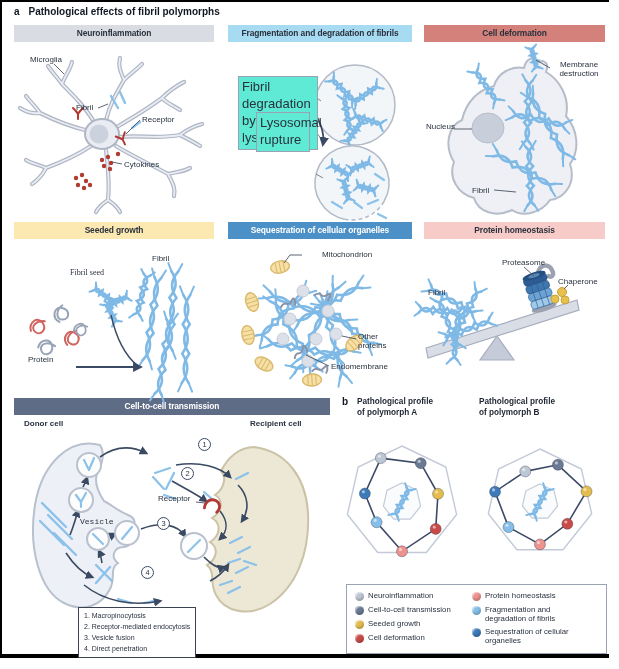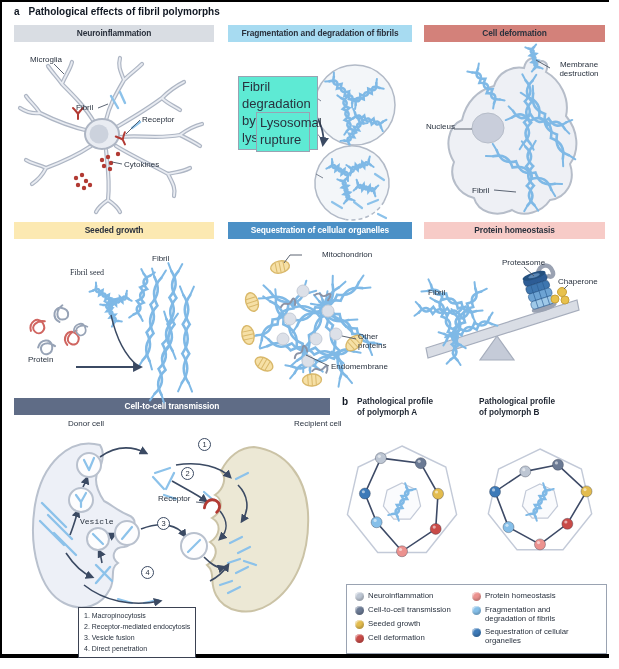--- a/index.html
+++ b/index.html
@@ -5,21 +5,21 @@
   html,body{margin:0;padding:0;background:#fff;}
   body{font-family:"Liberation Sans",sans-serif;-webkit-font-smoothing:antialiased;}
   #fig{position:relative;width:609px;height:669px;background:#fff;overflow:hidden;}
   .frame{position:absolute;left:0;top:0;width:615px;height:652px;border:2px solid #000;border-bottom-width:4px;}
   .figtitle{position:absolute;left:14px;top:6px;font-size:10px;font-weight:bold;color:#111823;}
   .figtitle .plabel{margin-right:9px;}
   .hdr{position:absolute;height:17px;line-height:17px;text-align:center;font-weight:bold;font-size:8.4px;color:#2a313d;letter-spacing:-0.1px;}
   .hdr-w{color:#ffffff;}
   .lbl{position:absolute;font-size:8px;color:#29323f;line-height:1.15;white-space:nowrap;}
   .lbl.wrap{white-space:normal;}
-  .lbl.b{font-weight:normal;margin-left:44px;}
+  .lbl.b{font-weight:bold;}
   .callout{position:absolute;background:#5eead4;border:1px solid #99a2b2;font-size:13px;color:#29323f;padding:2px 3px;line-height:1.3;}
   .badge{position:absolute;width:11px;height:11px;border:1px solid #3b4a63;border-radius:50%;background:#fff;font-size:7.5px;line-height:11px;text-align:center;color:#2a3342;}
   .steps{position:absolute;border:1px solid #3b4252;background:#fff;font-size:7px;color:#29323f;padding:3px 5px;line-height:1.55;}
   .steps div{white-space:nowrap;}
   .ptitle{position:absolute;font-size:8.2px;font-weight:bold;color:#1d2430;line-height:1.3;}
   .legendbox{position:absolute;left:346px;top:584px;width:243px;border:1.5px solid #9aa3b2;background:#fff;display:flex;gap:10px;padding:7px 8px;}
   .lcol{display:flex;flex-direction:column;gap:5px;}
   .litem{display:flex;align-items:flex-start;gap:4px;font-size:7.8px;color:#29323f;line-height:1.12;}
   .dot{width:9px;height:9px;border-radius:50%;flex:none;box-shadow:inset -1px -2px 2px rgba(0,0,0,0.18), inset 1px 1px 1px rgba(255,255,255,0.55);}
   svg{position:absolute;overflow:visible;}

